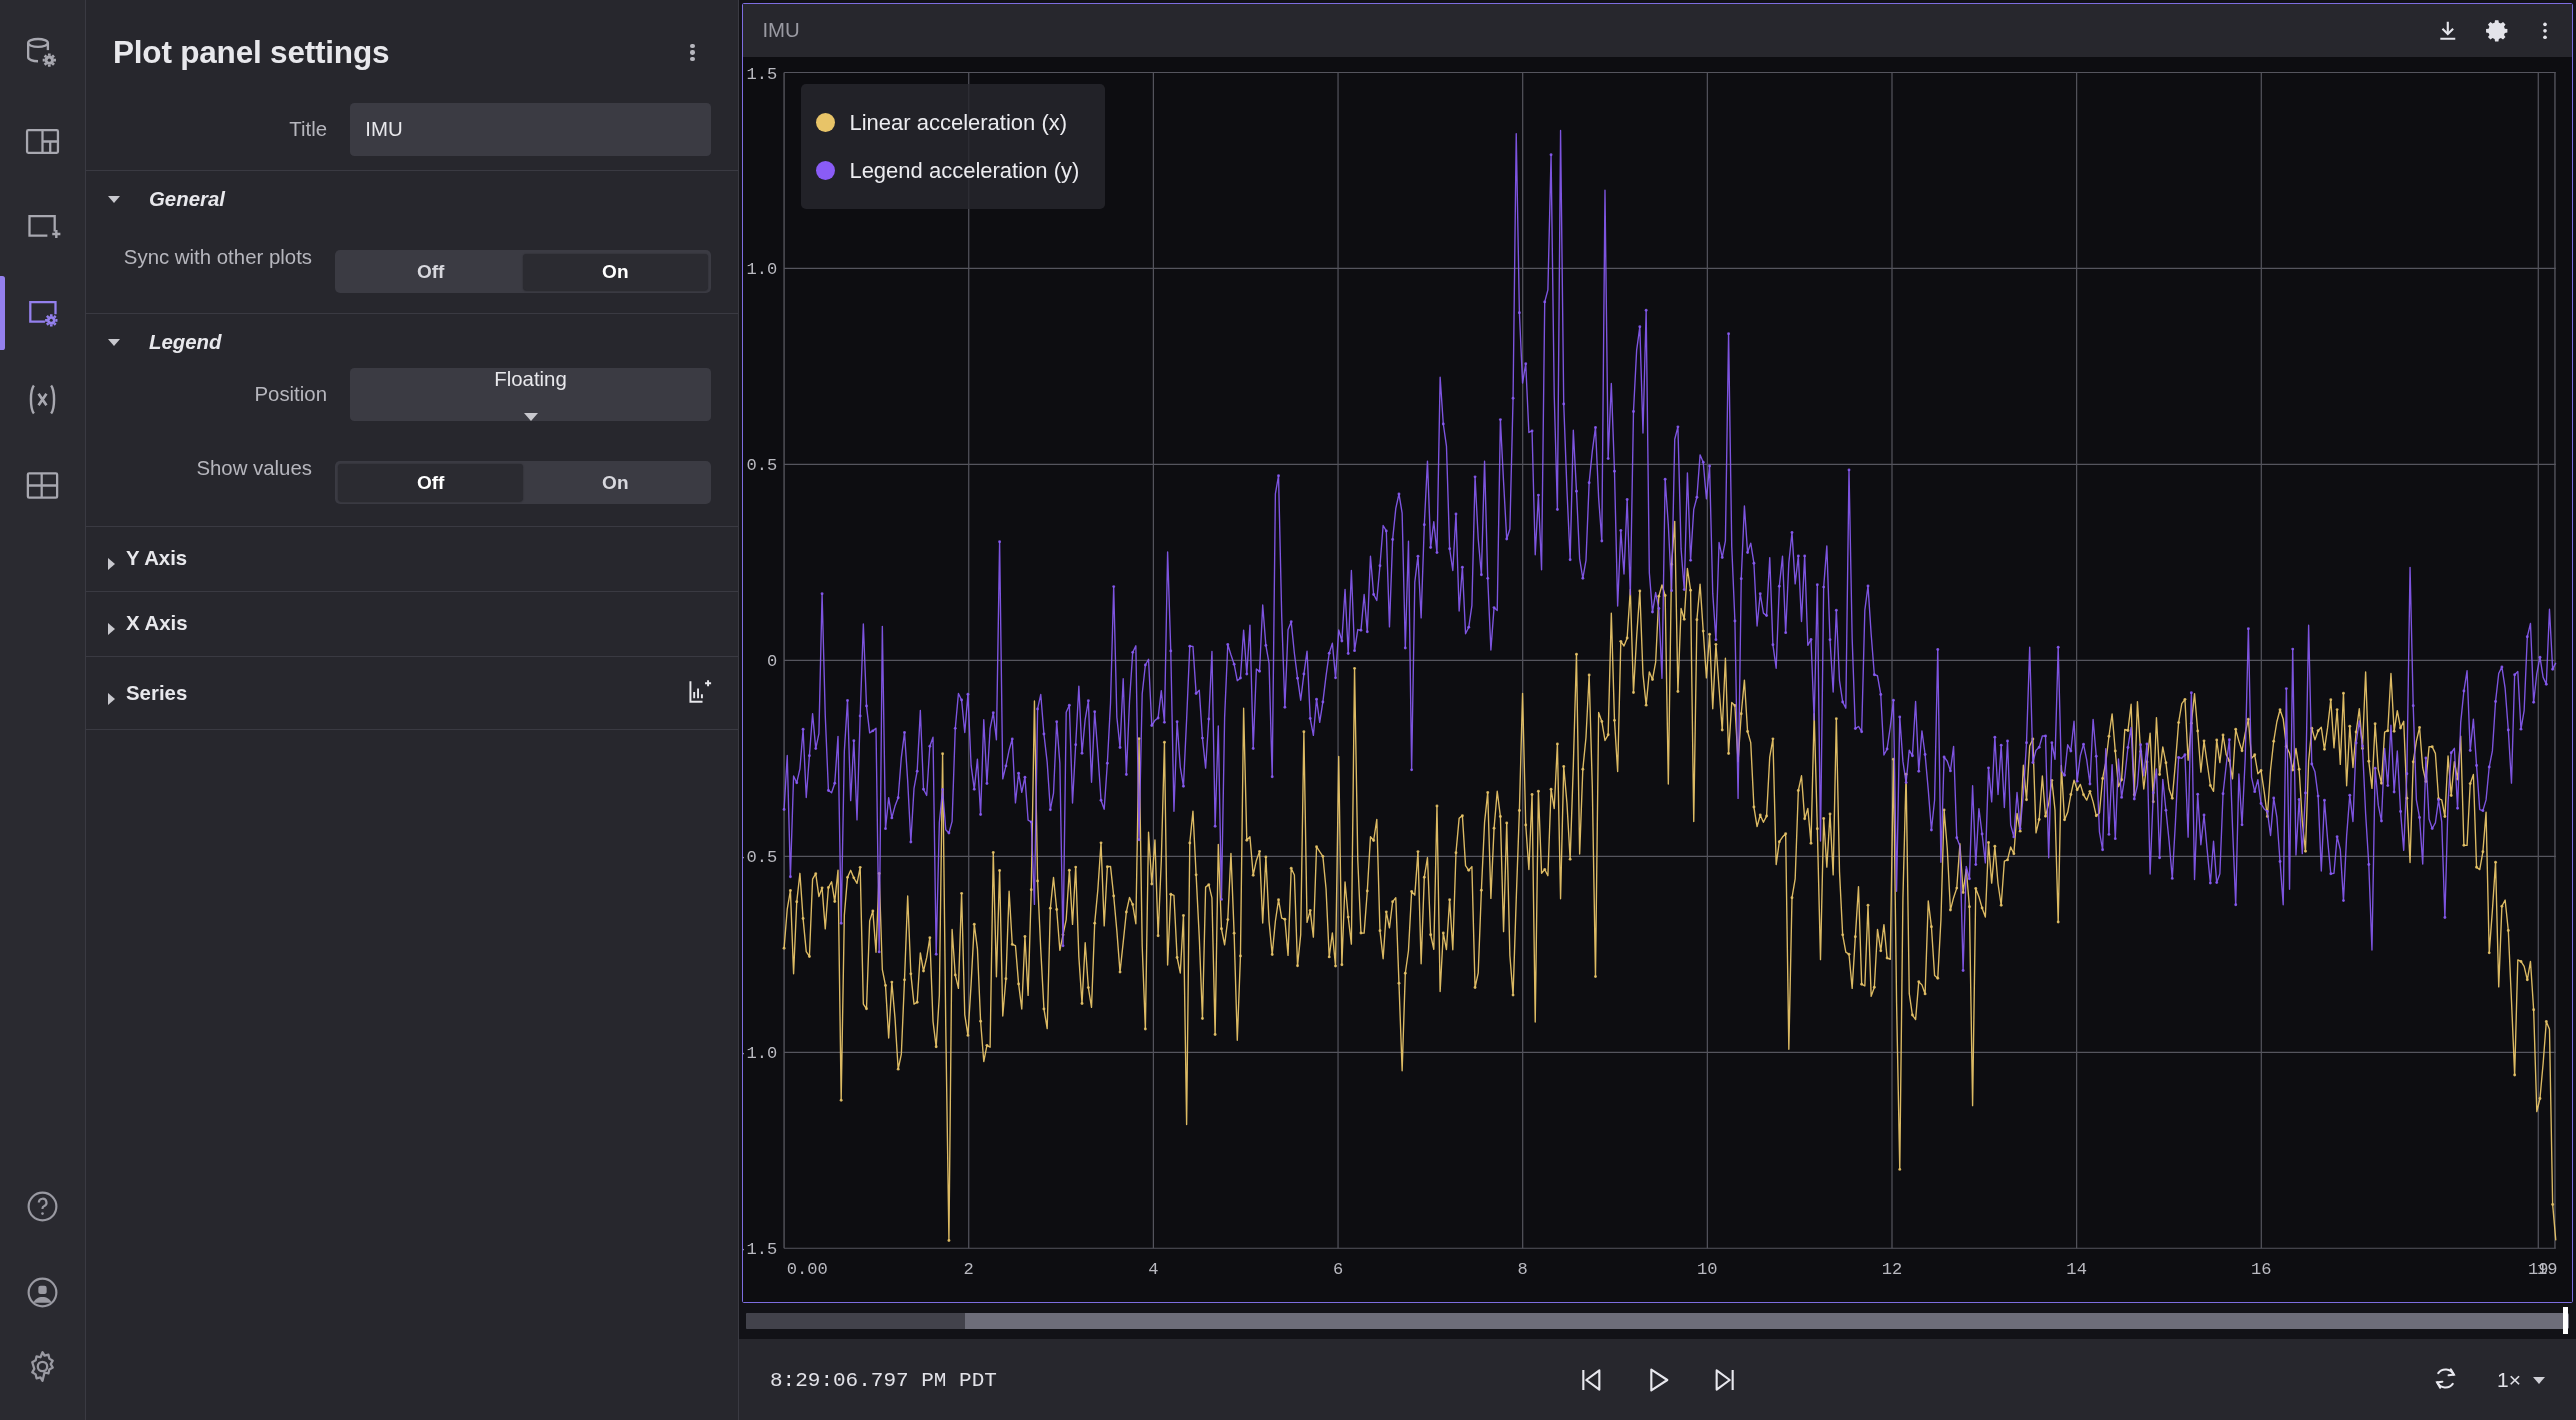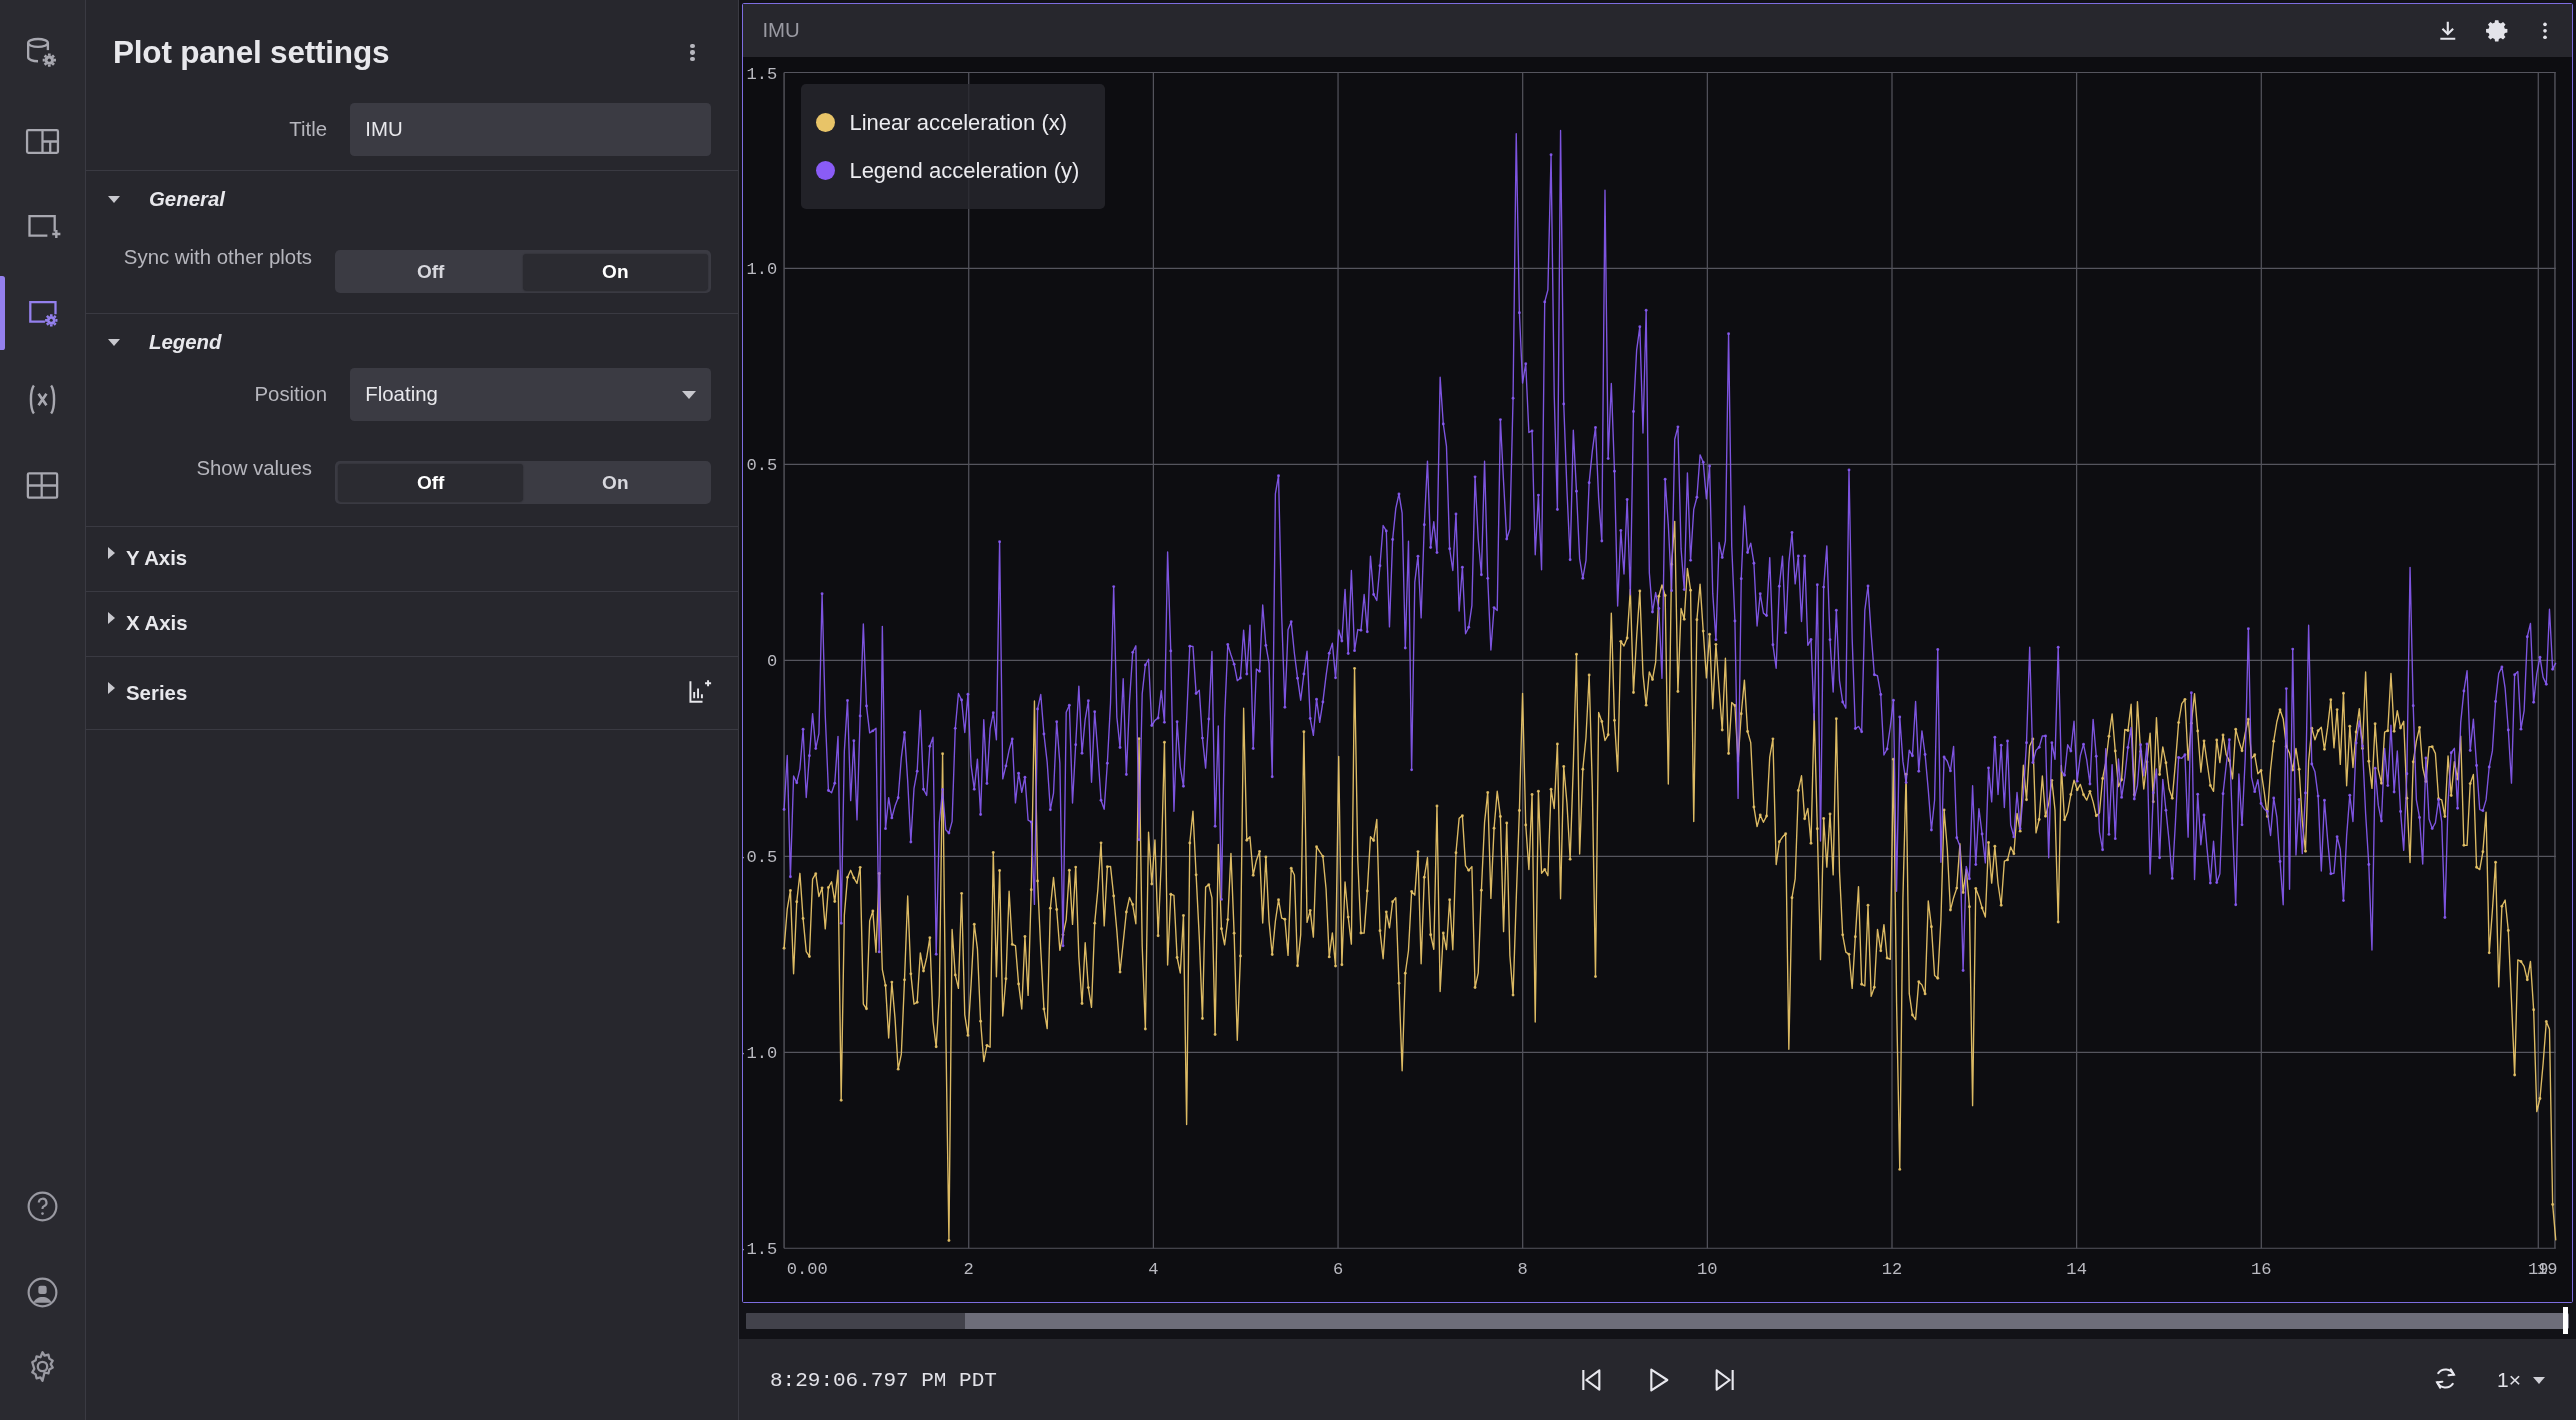--- a/index.html
+++ b/index.html
@@ -109,32 +109,32 @@
   }
   .toggle-btn.selected {
     background: #2b2b31; color: #ffffff;
     box-shadow: 0 0.9px 1.7px rgba(0,0,0,.35);
   }
 
   .select {
     width: 361px; height: 53px;
     background: #3b3b43; border-radius: 4.3px;
     display: flex; align-items: center; justify-content: space-between;
-    padding: 0 15.3px; cursor: pointer;
+    padding: 0 15.3px; cursor: pointer; flex-direction: column;
   }
   .select-value { font-size: 20.4px; color: #e8e8ec; }
   .select-caret { border-left: 7.7px solid transparent; border-right: 7.7px solid transparent; border-top: 8.5px solid #c8c8ce; }
 
   .collapsed-section {
     border-top: 0.9px solid #3a3a42;
     display: flex; align-items: center; justify-content: space-between;
     padding: 20.4px 24px 20.4px 22px;
     cursor: pointer;
   }
-  .collapsed-left { display:flex; align-items:flex-start; gap: 11px; }
+  .collapsed-left { display:flex; align-items:flex-end; gap: 11px; }
   .add-series-ico { cursor: pointer; }
 
   
   .plot-wrap {
     flex: 1 1 auto; height: 100%;
     background: #121217;
     display: flex; flex-direction: column;
     position: relative;
   }
   .panel-frame {

